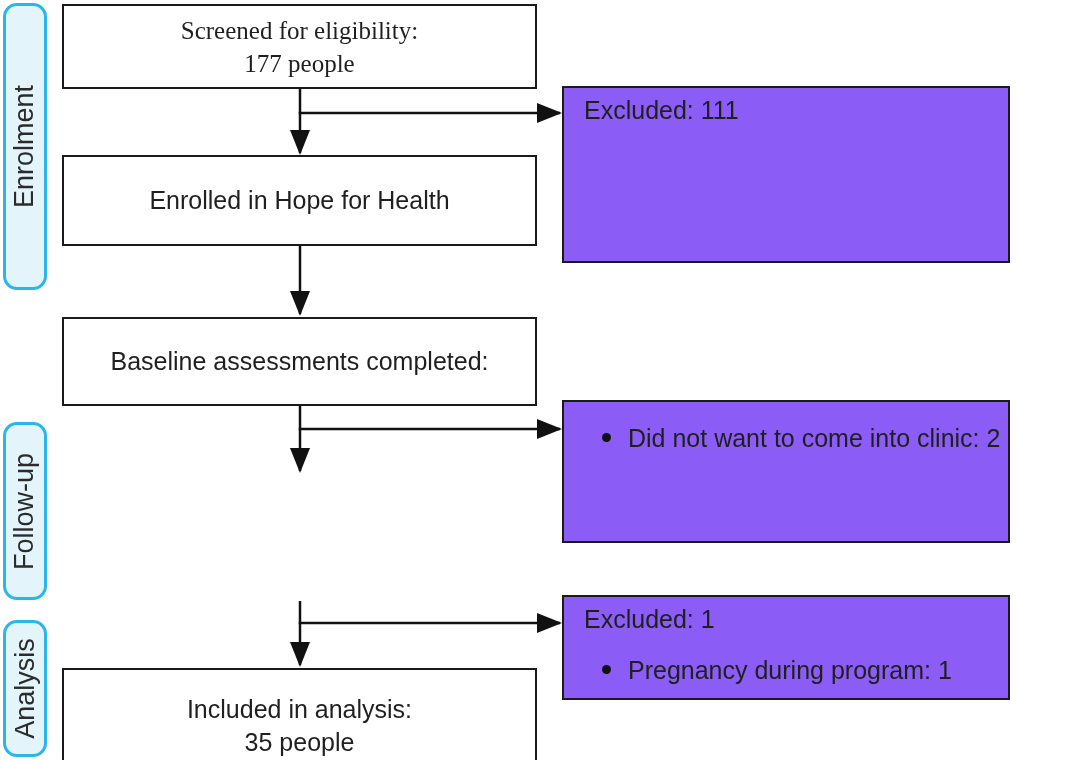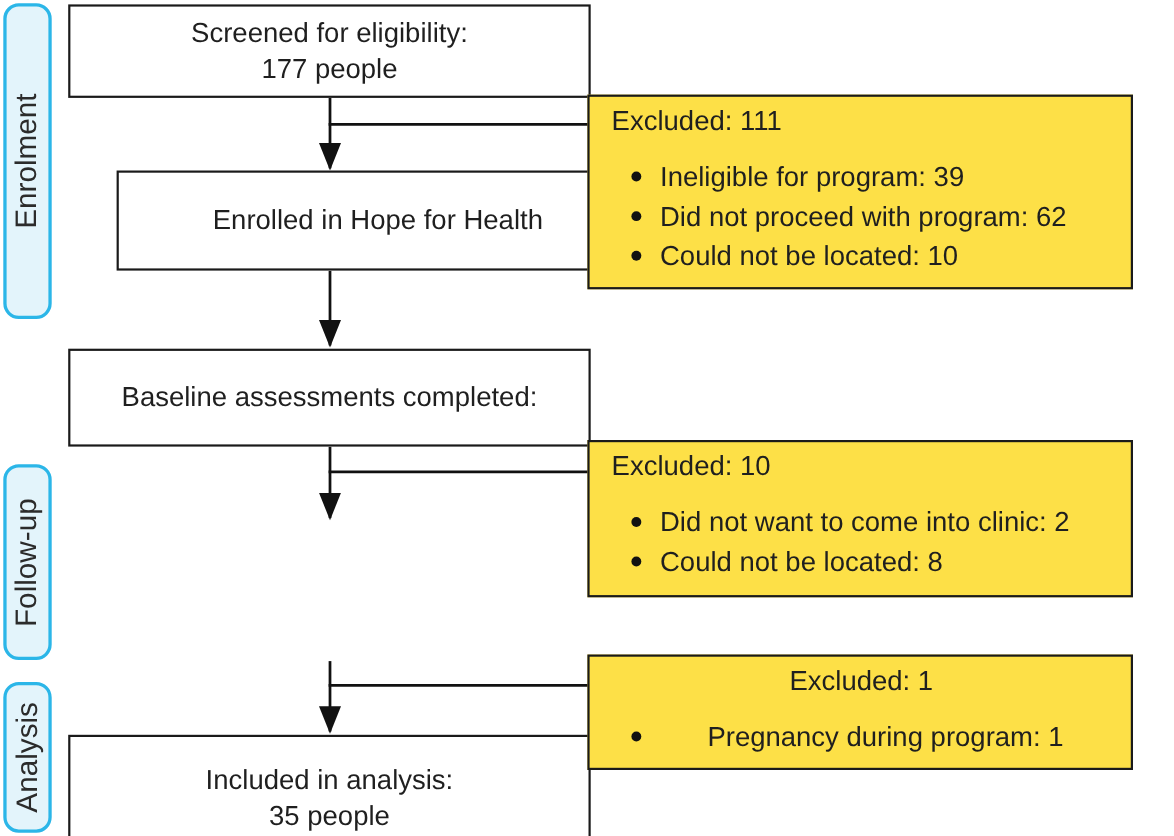--- a/index.html
+++ b/index.html
@@ -41,23 +41,23 @@
     border:2.5px solid var(--box-border);
     display:flex;flex-direction:column;align-items:center;justify-content:center;
     text-align:center;
   }
   .flow-box .bline{
     font-size:25px;line-height:33px;
     white-space:nowrap;
   }
 
   .excl-box{
-    position:absolute;left:534px;width:496px;
+    position:absolute;left:562px;width:448px;
     box-sizing:border-box;
-    background:#fde047;
+    background:#8b5cf6;
     border:2.5px solid var(--box-border);
     padding:4px 18px 4px 20px;
   }
   .excl-title{
     font-size:25px;line-height:37px;
   }
   .excl-list{
     list-style:none;
     margin:14px 0 0;
     padding:0 0 0 18px;
@@ -98,56 +98,49 @@
   <div class="stage-label" style="top:3px;height:287px;">
     <span>Enrolment</span>
   </div>
   <div class="stage-label" style="top:422px;height:178px;">
     <span>Follow-up</span>
   </div>
   <div class="stage-label" style="top:620px;height:137px;">
     <span>Analysis</span>
   </div>
 
-  <div class="flow-box" style="top:4px;height:85px;">
+  <div class="flow-box" style="top:4px;height:85px;font-family:Liberation Serif, serif;">
     <div class="bline">Screened for eligibility:</div>
     <div class="bline">177 people</div>
   </div>
 
-  <div class="flow-box" style="top:155px;height:91px;margin-left:44px;">
+  <div class="flow-box" style="top:155px;height:91px;">
     <div class="bline">Enrolled in Hope for Health</div>
   </div>
 
   <div class="flow-box" style="top:317px;height:89px;gap:28px;">
     <div class="bline">Baseline assessments completed:</div>
   </div>
 
 
   <div class="flow-box" style="top:668px;height:115px;">
     <div class="bline">Included in analysis:</div>
     <div class="bline">35 people</div>
   </div>
 
   <div class="excl-box" style="top:86px;height:177px;">
     <div class="excl-title">Excluded: 111</div>
+  </div>
+
+  <div class="excl-box" style="top:400px;height:143px;">
     <ul class="excl-list">
-      <li>Ineligible for program: 39</li>
-      <li>Did not proceed with program: 62</li>
-      <li>Could not be located: 10</li>
+      <li>Did not want to come into clinic: 2</li>
     </ul>
   </div>
 
-  <div class="excl-box" style="top:400px;height:143px;">
-    <div class="excl-title">Excluded: 10</div>
-    <ul class="excl-list">
-      <li>Did not want to come into clinic: 2</li>
-      <li>Could not be located: 8</li>
-    </ul>
-  </div>
-
-  <div class="excl-box" style="top:595px;height:105px;text-align:center;">
+  <div class="excl-box" style="top:595px;height:105px;">
     <div class="excl-title">Excluded: 1</div>
     <ul class="excl-list">
       <li>Pregnancy during program: 1</li>
     </ul>
   </div>
 
 </div>
 
 </body></html>

